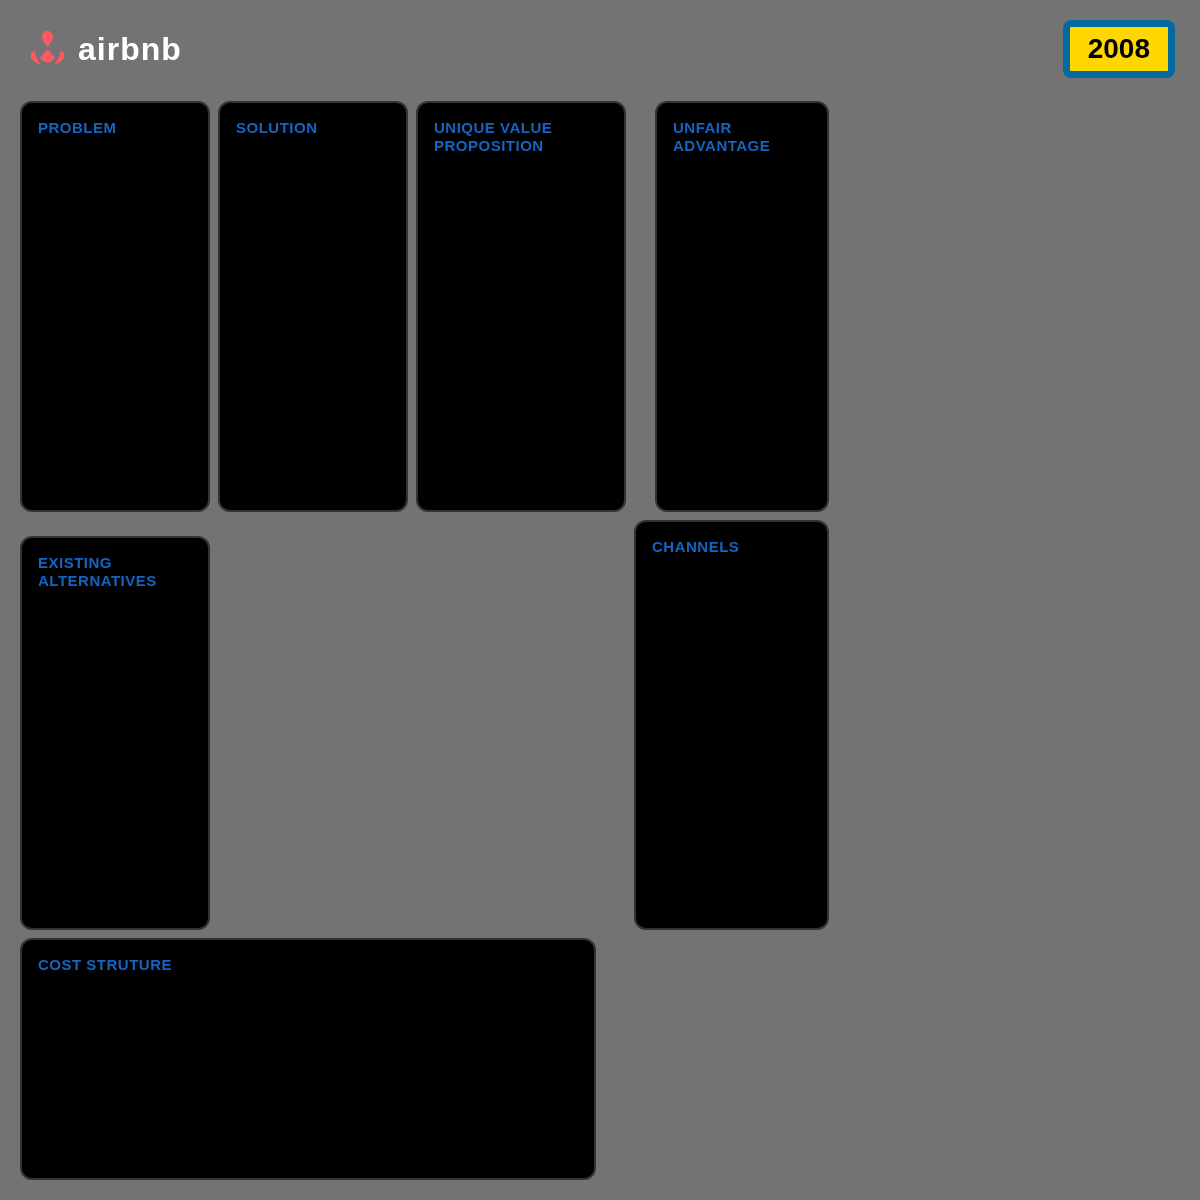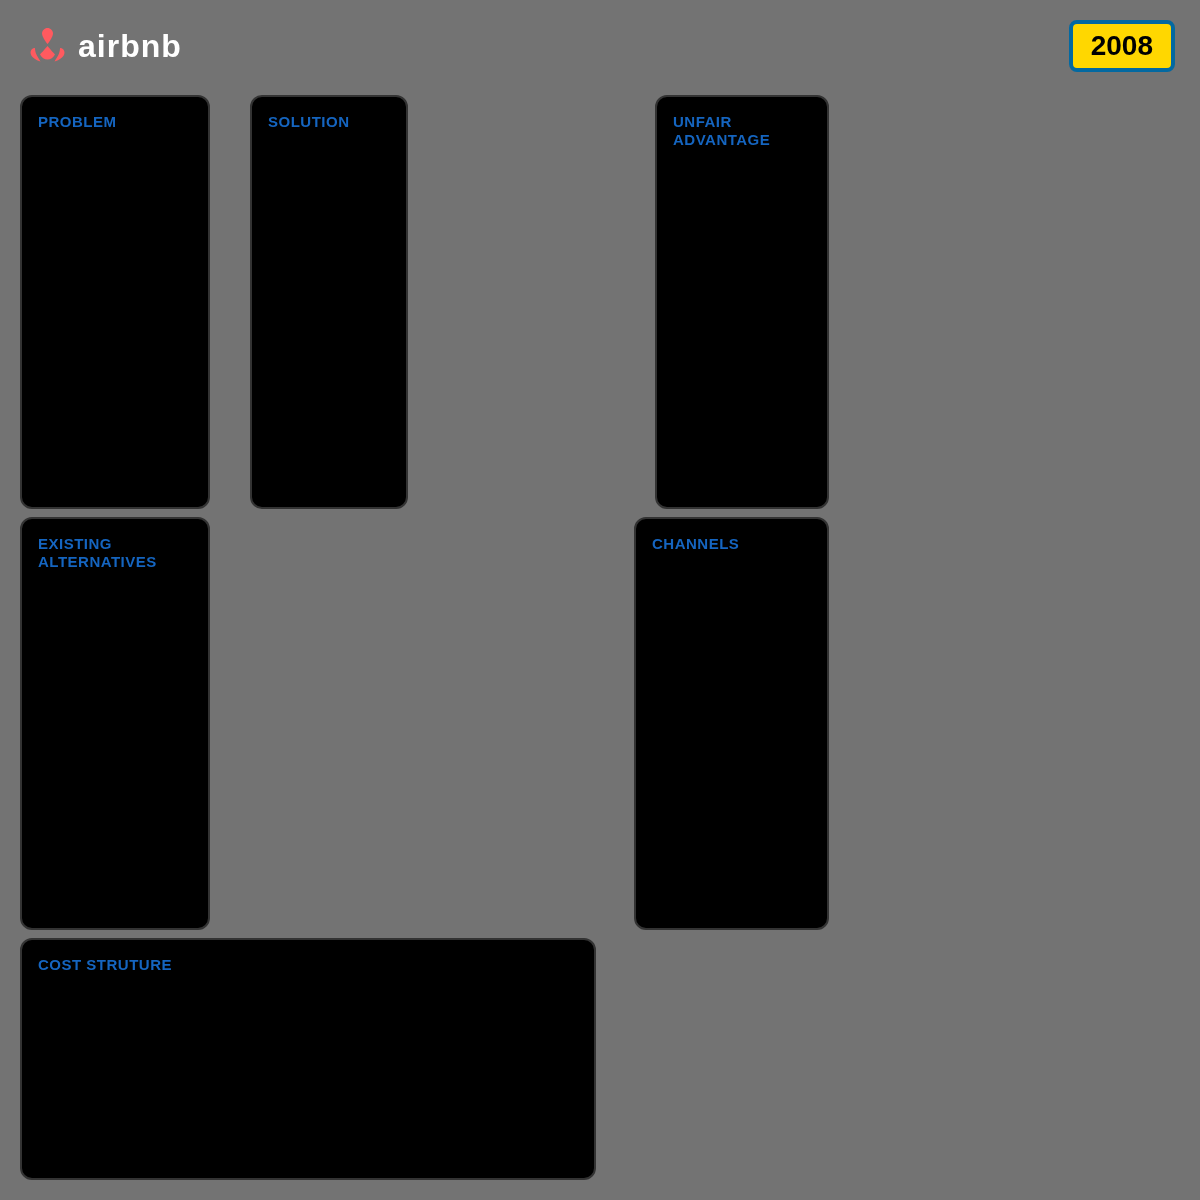--- a/index.html
+++ b/index.html
@@ -52,21 +52,21 @@
       letter-spacing: 1px;
     }
 
     .year-badge {
       background: #FFD700;
       color: #000;
       font-size: 28px;
       font-weight: 900;
       padding: 6px 18px;
       border-radius: 8px;
-      border: 4px solid #0369a1;
+      border: 7px solid #0369a1;
     }
 
     .card-title {
       color: #1565C0;
       font-size: 15px;
       font-weight: 900;
       letter-spacing: 0.5px;
       line-height: 1.2;
       text-transform: uppercase;
     }
@@ -98,31 +98,34 @@
   </div>
 
   <div style="flex:1; display:flex; flex-direction:column; padding: 8px 10px 10px 10px; gap: 8px;">
 
     <div style="display: grid; grid-template-columns: 190px 190px 210px 195px 1fr; grid-template-rows: 1fr 1fr; gap: 8px; flex: 1;">
 
       <div class="cell" style="grid-column:1; grid-row:1;">
         <span class="card-title">PROBLEM</span>
       </div>
 
-      <div class="cell" style="grid-column:2; grid-row:1;margin-left:32px;">
+      <div class="cell" style="grid-column:2; grid-row:1;">
         <span class="card-title">SOLUTION</span>
       </div>
 
+      <div class="cell" style="grid-column:3; grid-row:1;">
+        <span class="card-title">UNIQUE VALUE PROPOSITION</span>
+      </div>
 
       <div class="cell" style="grid-column:4; grid-row:1;margin-left:21px;">
         <span class="card-title">UNFAIR ADVANTAGE</span>
       </div>
 
 
-      <div class="cell" style="grid-column:1; grid-row:2;">
+      <div class="cell" style="grid-column:1; grid-row:2;margin-top:16px;">
         <span class="card-title">EXISTING ALTERNATIVES</span>
       </div>
 
 
 
       <div class="cell" style="grid-column:4; grid-row:2;text-decoration:underline;">
         <span class="card-title">CHANNELS</span>
       </div>
 
     </div>

